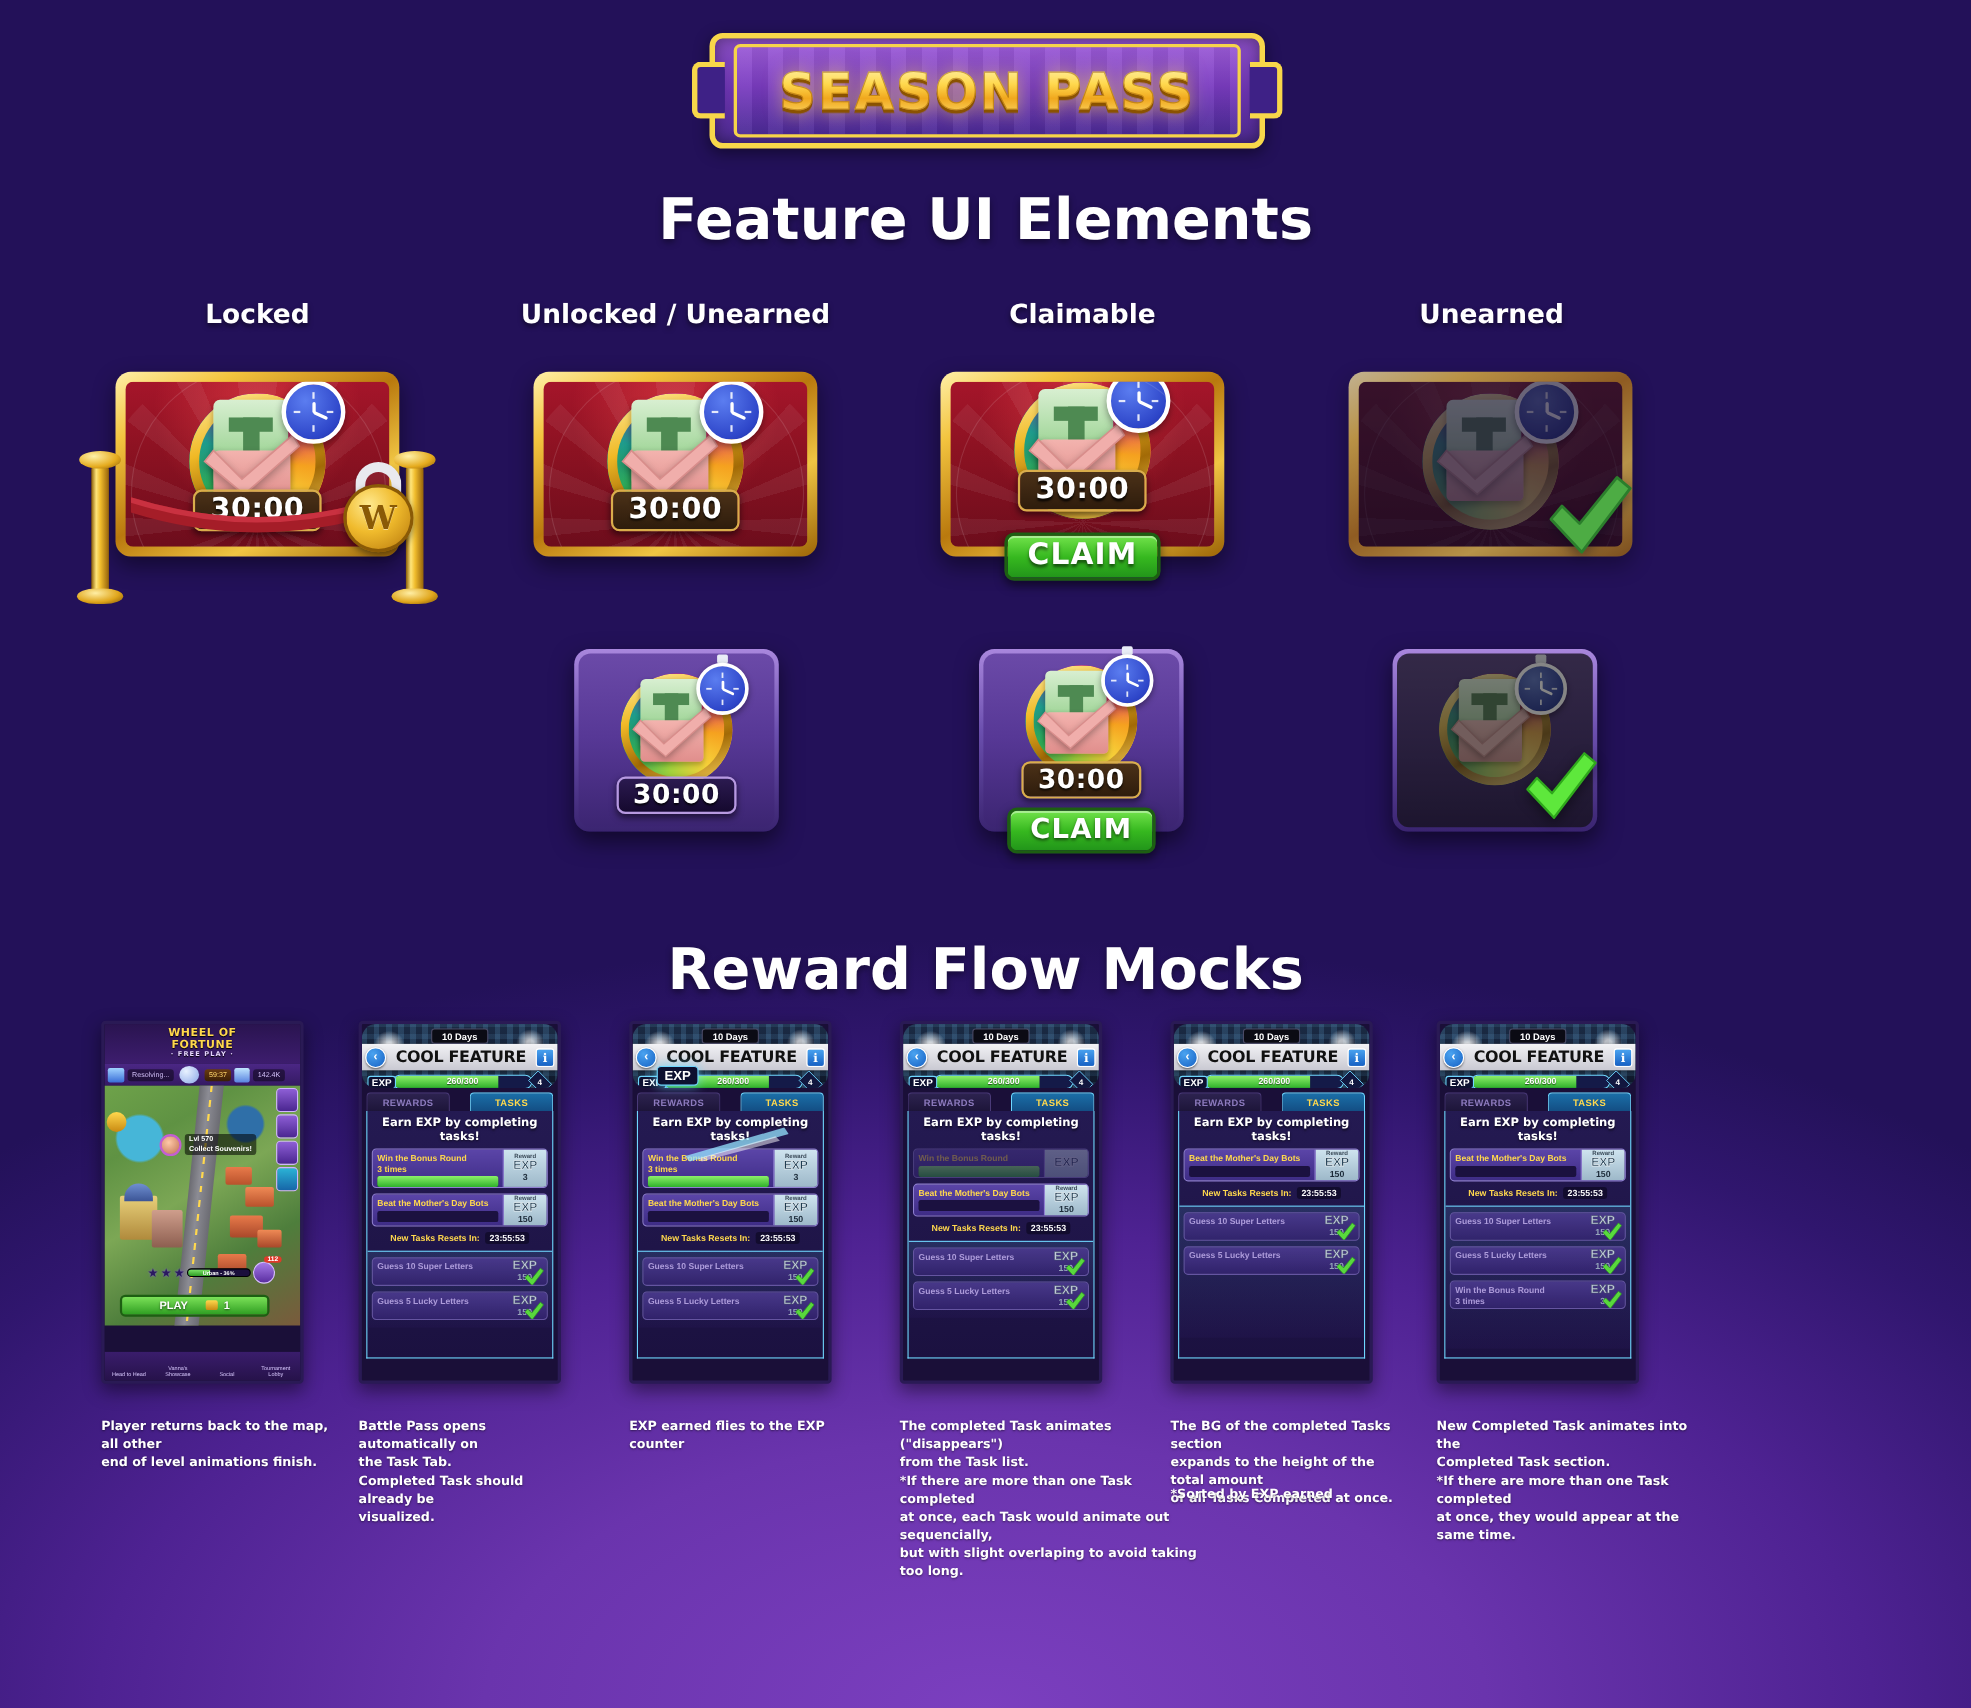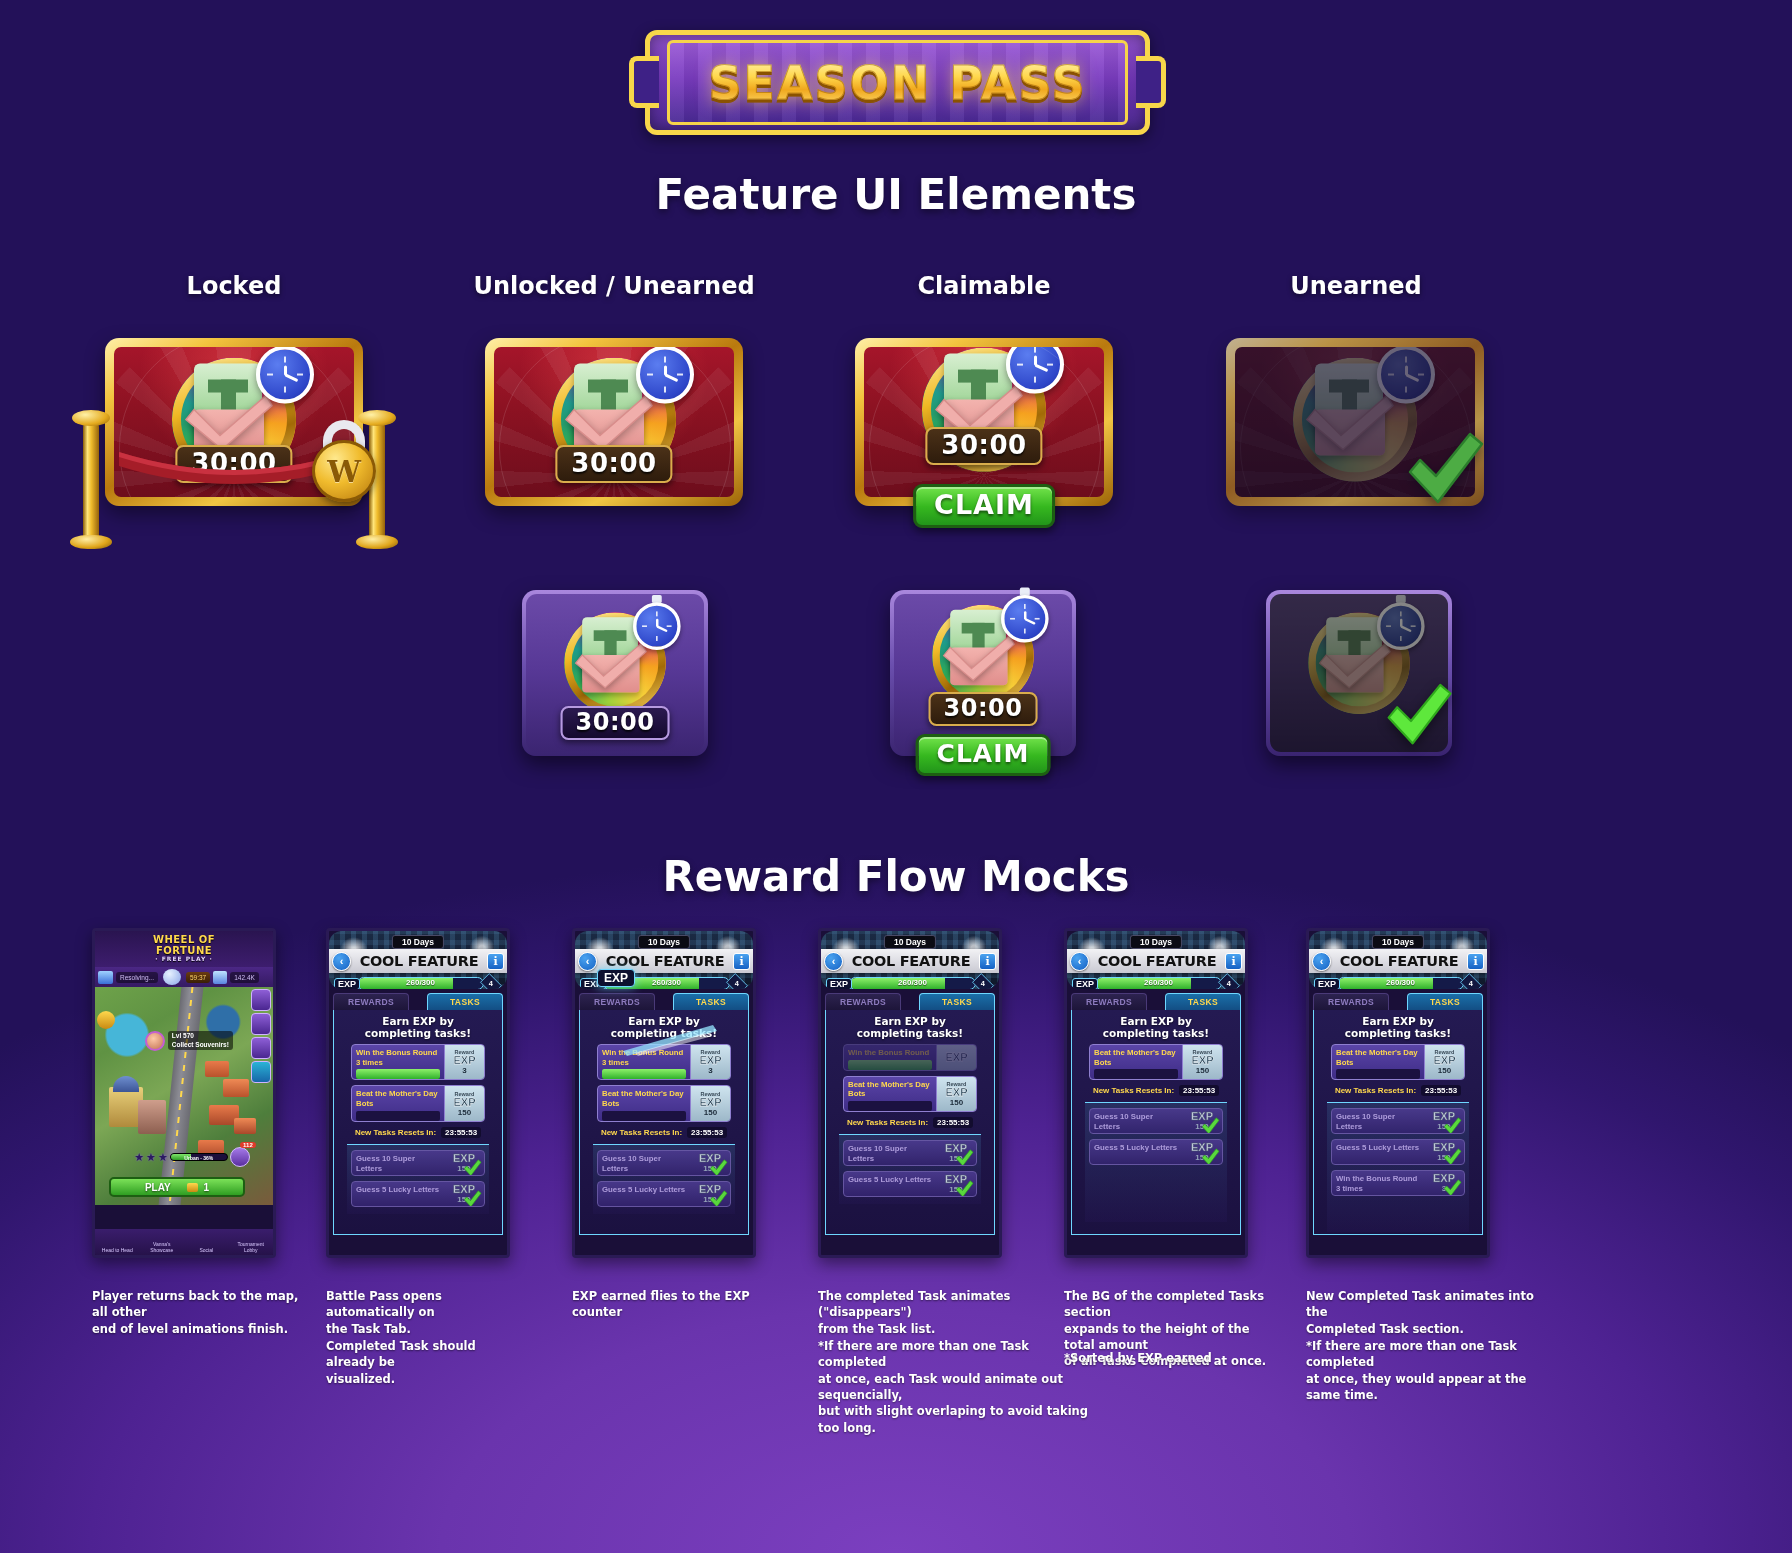--- a/index.html
+++ b/index.html
@@ -45,21 +45,21 @@
     font-family:"DejaVu Sans", sans-serif;
     background: linear-gradient(180deg,#fff6bb 0%,#ffd84d 38%,#f0a81e 62%,#ffe479 100%);
     -webkit-background-clip:text; background-clip:text; color:transparent;
     -webkit-text-stroke:1px rgba(150,90,0,.5);
     filter: drop-shadow(0 3px 0 #8a5200) drop-shadow(0 0 8px rgba(255,220,90,.55));
   }
 
   
   .section-title {
     position:absolute; width:100%; text-align:center;
-    color:#fff; font-size:42px; font-weight:bold;
+    color:#fff; font-size:52px; font-weight:bold;
     font-family:"DejaVu Sans", sans-serif;
     text-shadow: 0 3px 7px rgba(0,0,0,.45);
   }
   #feature-title { top:170px; }
   #flow-title { top:852px; }
 
   .state-label {
     position:absolute; color:#fff; font-size:24px; font-weight:bold;
     font-family:"DejaVu Sans", sans-serif; text-align:center;
     text-shadow:0 2px 5px rgba(0,0,0,.5);
@@ -352,21 +352,21 @@
     border:1.5px solid #6fd7ff; transform:rotate(45deg) scale(.82); flex:none;
     display:flex; align-items:center; justify-content:center; }
   .lvl-diamond span { transform:rotate(-45deg); color:#fff; font-size:9px; font-weight:bold; }
   .tabs { display:flex; height:17px; margin-top:4px; padding:0 4px; gap:18px; }
   .tab { flex:1; border-radius:4px 4px 0 0; font-size:8.5px; font-weight:bold;
     display:flex; align-items:center; justify-content:center; letter-spacing:.4px; }
   .tab.inactive { background: linear-gradient(180deg,#2d2350,#1d1539); color:#8d7bbe;
                   border:1px solid #4a3a78; border-bottom:none; }
   .tab.active { background: linear-gradient(180deg,#1b6fa8,#134e84); color:#ffd84d;
                 border:1px solid #6fd7ff; border-bottom:none; }
-  .fp-body { position:relative; margin:0 4px; padding:5px 17px 4px;
+  .fp-body { position:relative; margin:0 4px; padding:5px 4px 4px;
     background: linear-gradient(180deg,#241a52 0%, #1b1140 100%);
     border:1px solid #6fd7ff; border-top:none; height:calc(100% - 99px); overflow:hidden; }
   .fp-headline { text-align:center; color:#fff; font-size:10.5px; font-weight:bold;
     font-family:"DejaVu Sans", sans-serif; margin-bottom:5px;
     text-shadow:0 1px 2px rgba(0,0,0,.6); }
   .task { position:relative; margin-bottom:5px; border-radius:4px;
     border:1px solid #8f7fd0; overflow:hidden; display:flex;
     background: linear-gradient(180deg,#5b45a8 0%, #3e2c86 100%); min-height:26px; }
   .task .tbody { flex:1; padding:3px 4px 0; }
   .task .tname { color:#ffd84d; font-size:7.8px; font-weight:bold; line-height:1.25; }

